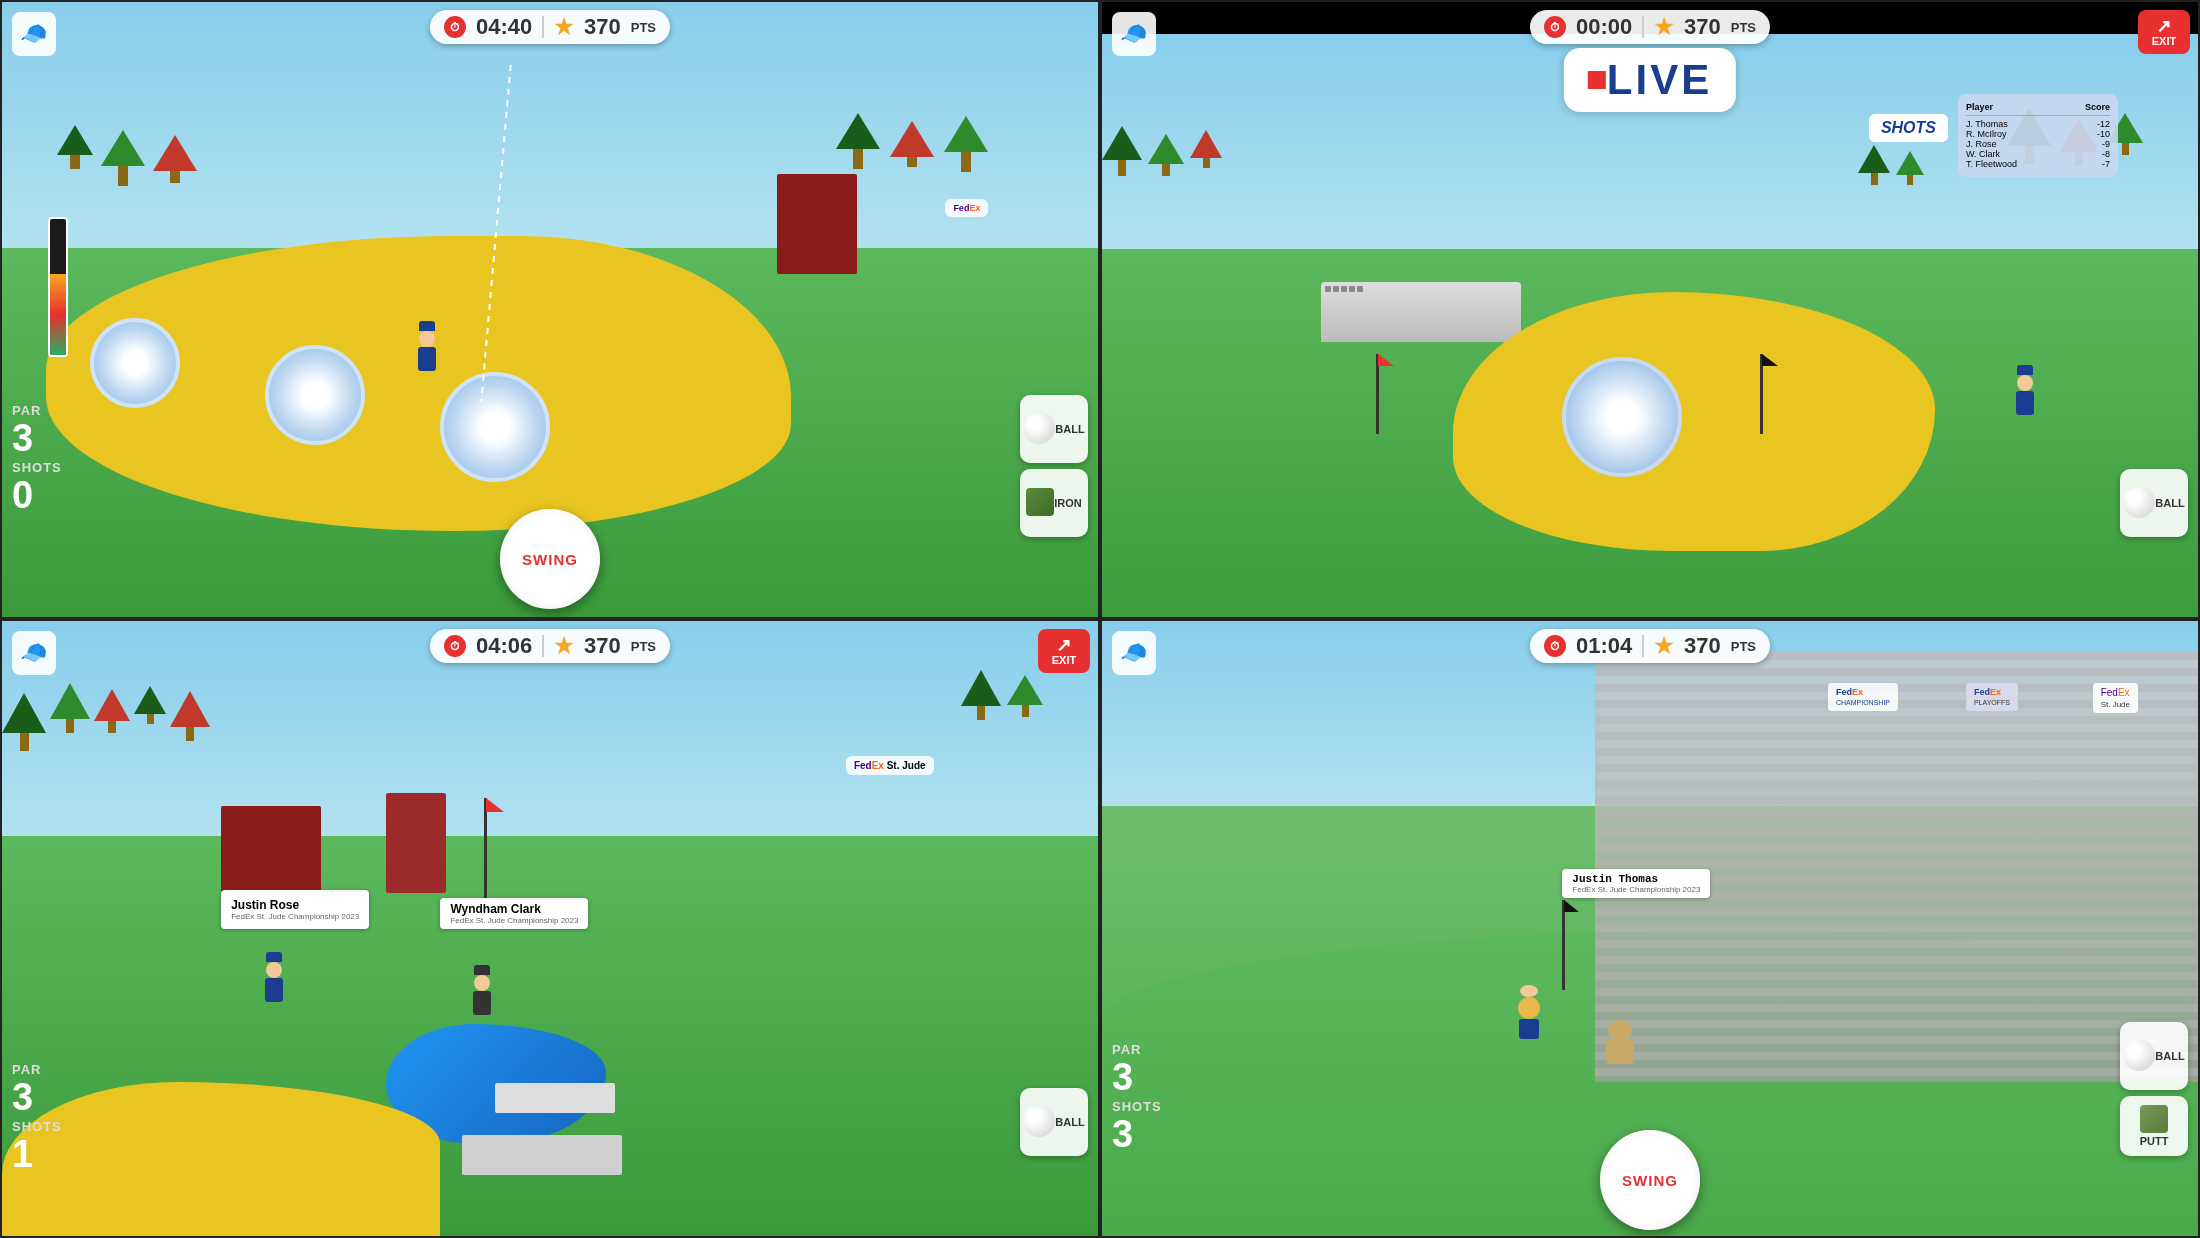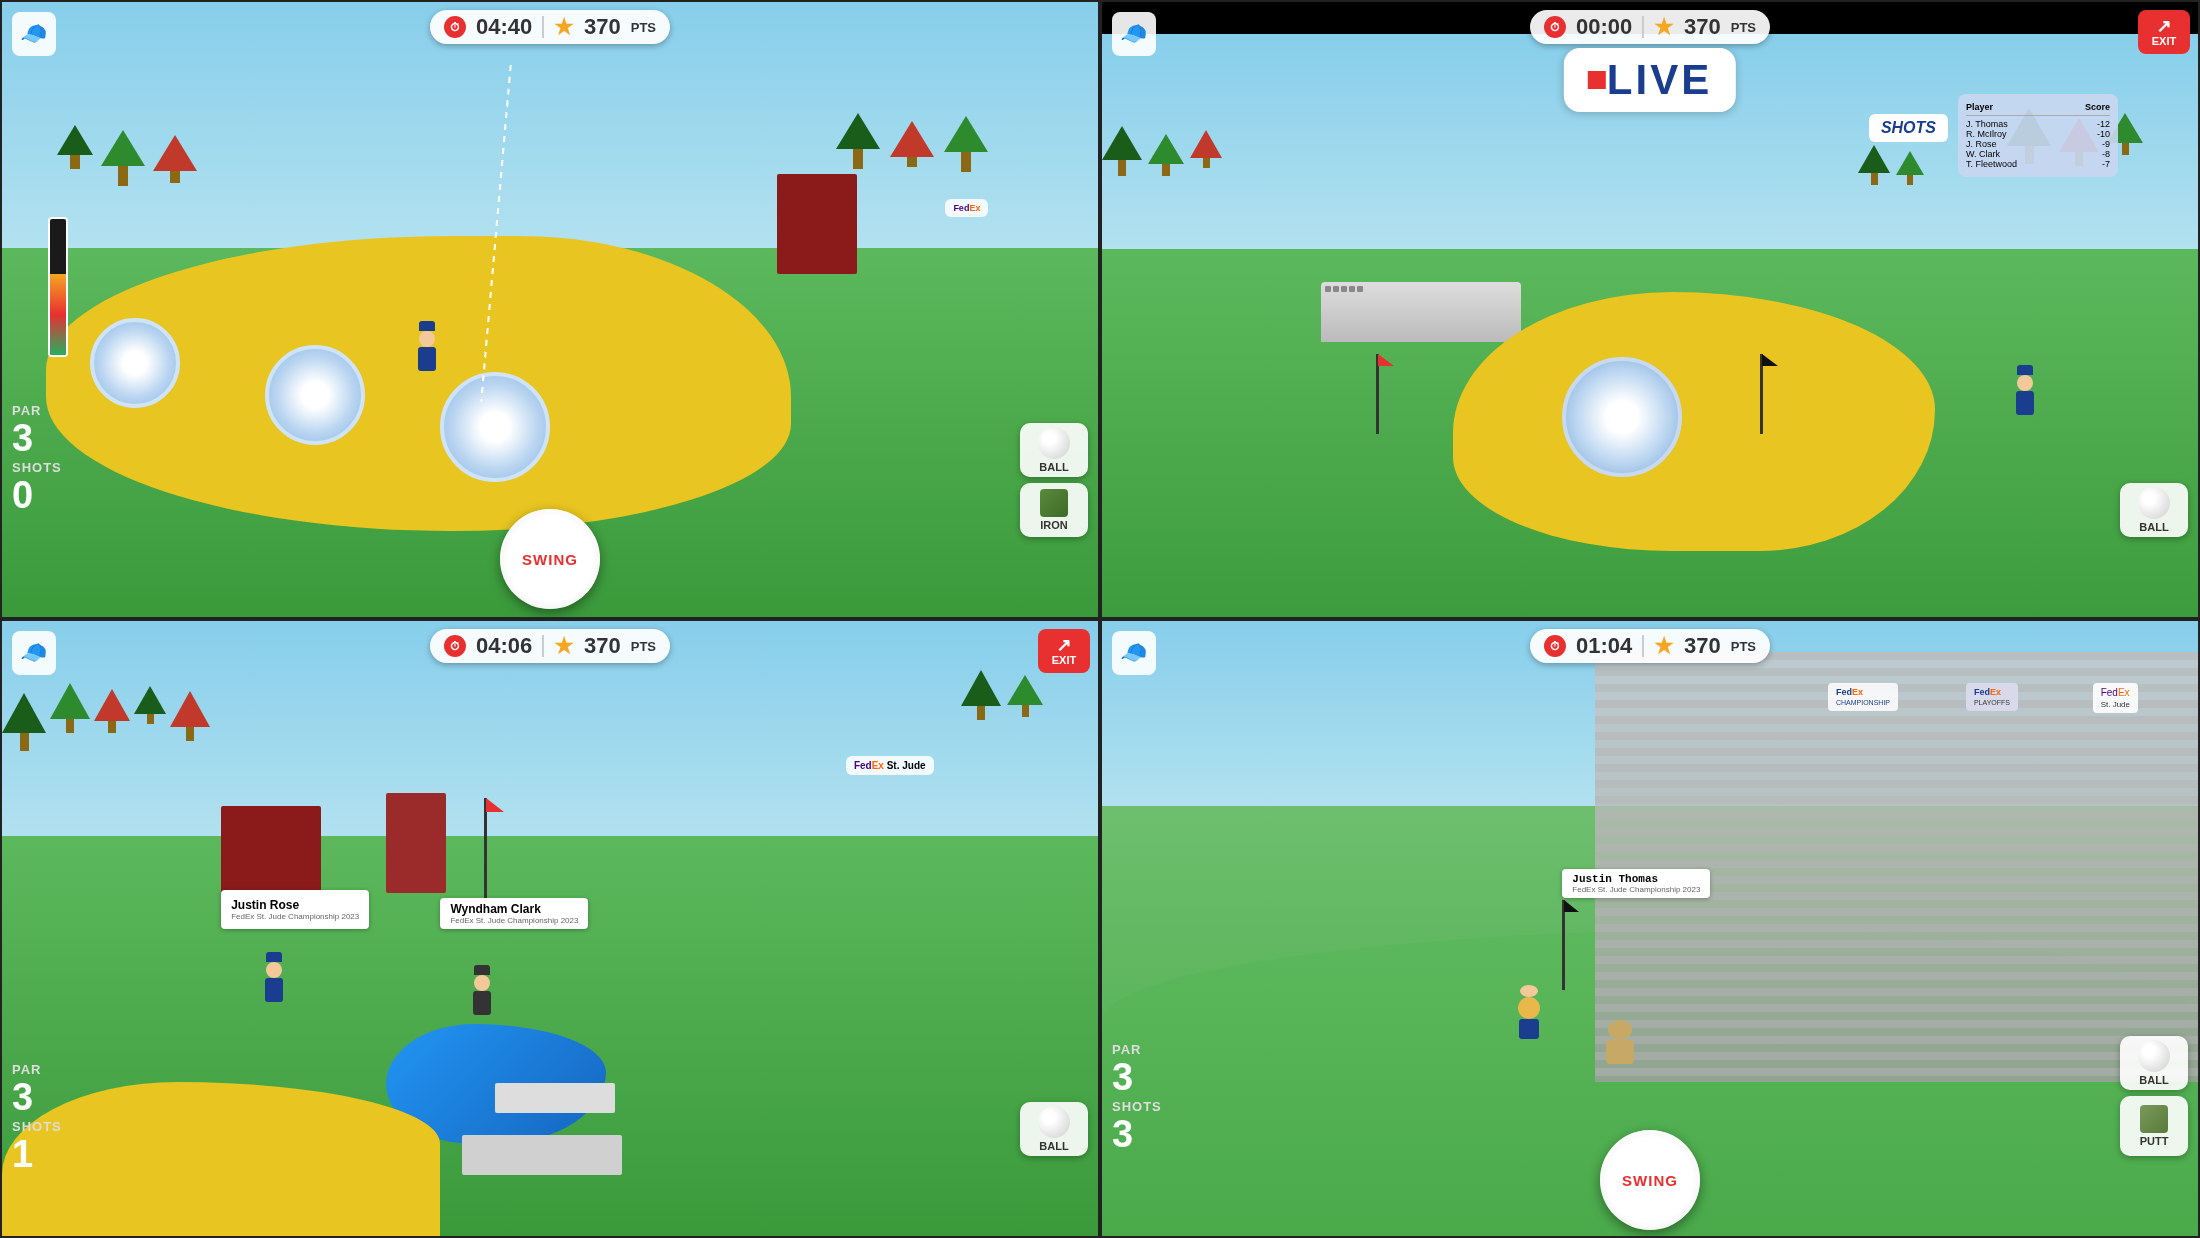--- a/index.html
+++ b/index.html
@@ -151,25 +151,25 @@
       right: 10px;
       bottom: 80px;
       display: flex;
       flex-direction: column;
       gap: 6px;
       z-index: 10;
     }
 
     .side-btn {
       width: 68px;
-      height: 54px;
+      height: 68px;
       background: rgba(255,255,255,0.9);
       border-radius: 10px;
       display: flex;
-      flex-direction: column;
+      flex-direction: row;
       align-items: center;
       justify-content: center;
       font-size: 11px;
       font-weight: bold;
       color: #333;
       cursor: pointer;
       box-shadow: 0 2px 6px rgba(0,0,0,0.3);
     }
 
     

